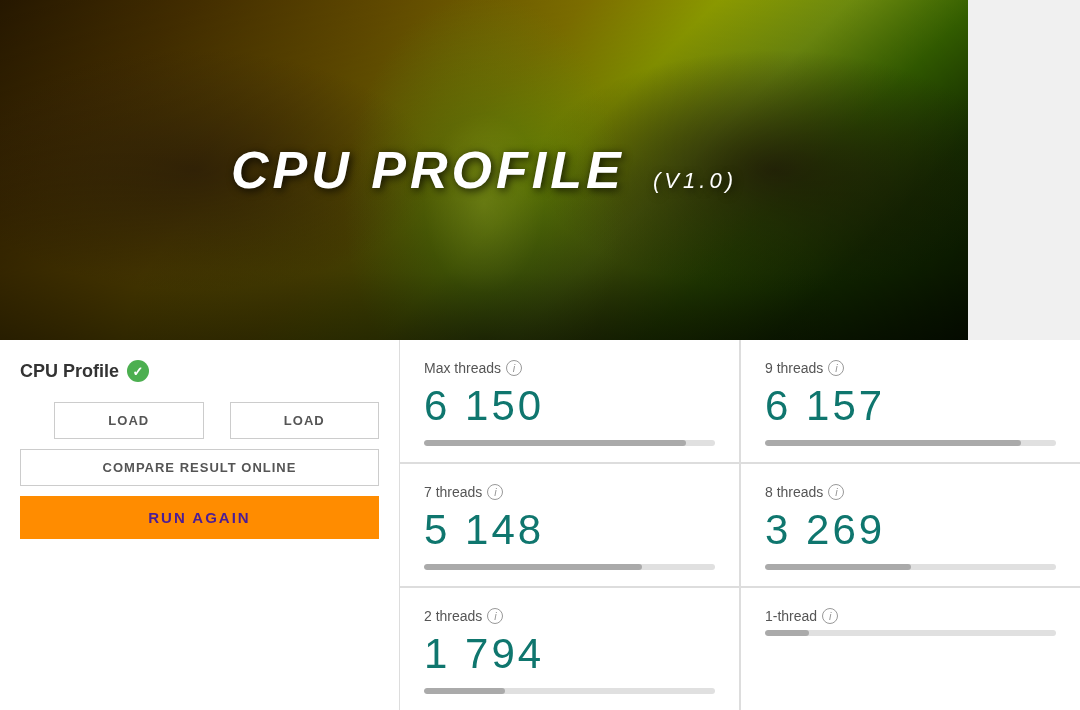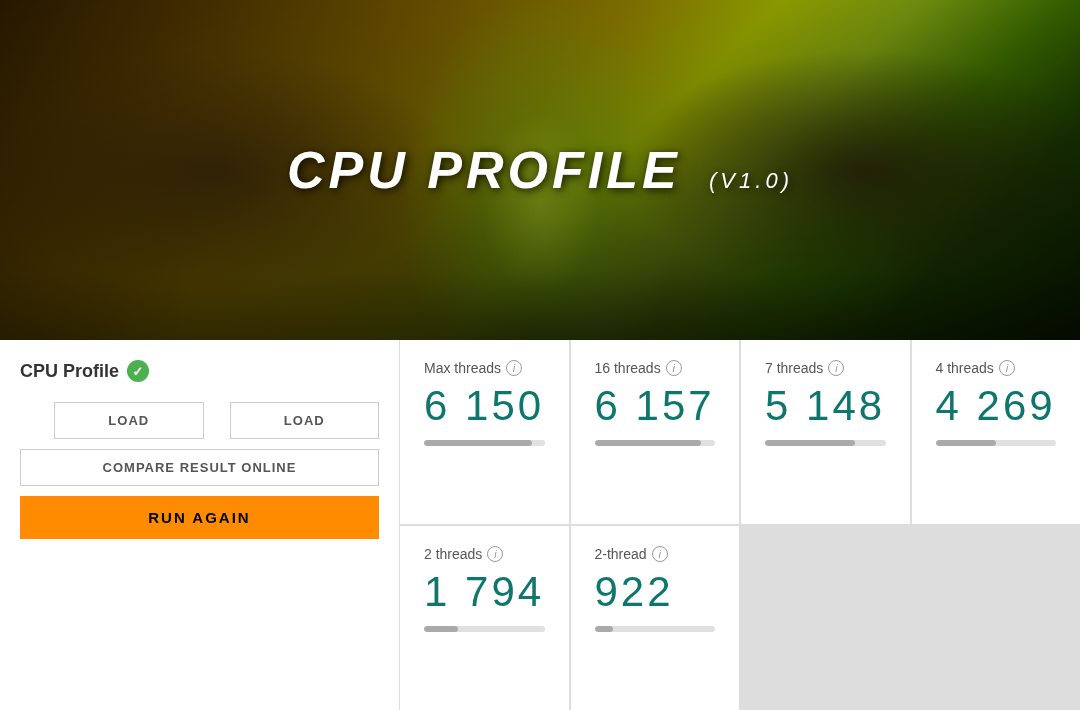--- a/index.html
+++ b/index.html
@@ -1,20 +1,20 @@
 <!DOCTYPE html>
 <html><head>
   <meta charset="utf-8">
   <style>
     * { margin: 0; padding: 0; box-sizing: border-box; }
     body { font-family: Arial, sans-serif; width: 1080px; background: #f0f0f0; overflow: hidden; }
 
     
     .hero {
-      width: 1080px;
+      width: 968px;
       height: 340px;
       background: linear-gradient(135deg, #2a1a00 0%, #4a3200 15%, #6b5200 30%, #8a7a00 45%, #9aaa00 55%, #7a9a10 65%, #3a6a00 75%, #1a3a00 85%, #0a1a00 100%);
       position: relative;
       display: flex;
       align-items: center;
       justify-content: center;
       overflow: hidden;
     }
     .hero::before {
       content: '';
@@ -108,32 +108,32 @@
       letter-spacing: 1px;
       cursor: pointer;
       margin-bottom: 10px;
       text-align: center;
     }
     .btn-run {
       width: 100%;
       padding: 13px 0;
       border: none;
       background: #FF8C00;
-      color: #000000;
+      color: #4c1d95;
       font-size: 15px;
       font-weight: bold;
       letter-spacing: 2px;
       cursor: pointer;
     }
 
     
     .results-grid {
       flex: 1;
       display: grid;
-      grid-template-columns: 1fr 1fr 1fr 1fr;
+      grid-template-columns: 1fr 1fr;
       gap: 2px;
       background: #ddd;
     }
     .result-card {
       background: white;
       padding: 20px 24px 16px 24px;
     }
     .result-label {
       font-size: 14px;
       color: #555;
@@ -208,63 +208,62 @@
       <span>Max threads</span>
       <span class="info-icon">i</span>
     </div>
     <div class="result-score">6 150</div>
     <div class="score-bar-bg">
       <div class="score-bar-fill" style="width:90%"></div>
     </div>
   </div>
       <div class="result-card">
     <div class="result-label">
-      <span>16 threads</span>
+      <span>9 threads</span>
       <span class="info-icon">i</span>
     </div>
     <div class="result-score">6 157</div>
     <div class="score-bar-bg">
       <div class="score-bar-fill" style="width:88%"></div>
     </div>
   </div>
       <div class="result-card">
     <div class="result-label">
       <span>7 threads</span>
       <span class="info-icon">i</span>
     </div>
     <div class="result-score">5 148</div>
     <div class="score-bar-bg">
       <div class="score-bar-fill" style="width:75%"></div>
     </div>
   </div>
       <div class="result-card">
     <div class="result-label">
-      <span>4 threads</span>
-      <span class="info-icon">i</span>
-    </div>
-    <div class="result-score">4 269</div>
+      <span>8 threads</span>
+      <span class="info-icon">i</span>
+    </div>
+    <div class="result-score">3 269</div>
     <div class="score-bar-bg">
       <div class="score-bar-fill" style="width:50%"></div>
     </div>
   </div>
       <div class="result-card">
     <div class="result-label">
       <span>2 threads</span>
       <span class="info-icon">i</span>
     </div>
     <div class="result-score">1 794</div>
     <div class="score-bar-bg">
       <div class="score-bar-fill" style="width:28%"></div>
     </div>
   </div>
       <div class="result-card">
     <div class="result-label">
-      <span>2-thread</span>
-      <span class="info-icon">i</span>
-    </div>
-    <div class="result-score">922</div>
+      <span>1-thread</span>
+      <span class="info-icon">i</span>
+    </div>
     <div class="score-bar-bg">
       <div class="score-bar-fill" style="width:15%"></div>
     </div>
   </div>
     </div>
 
 </div>
 
 </body></html>

